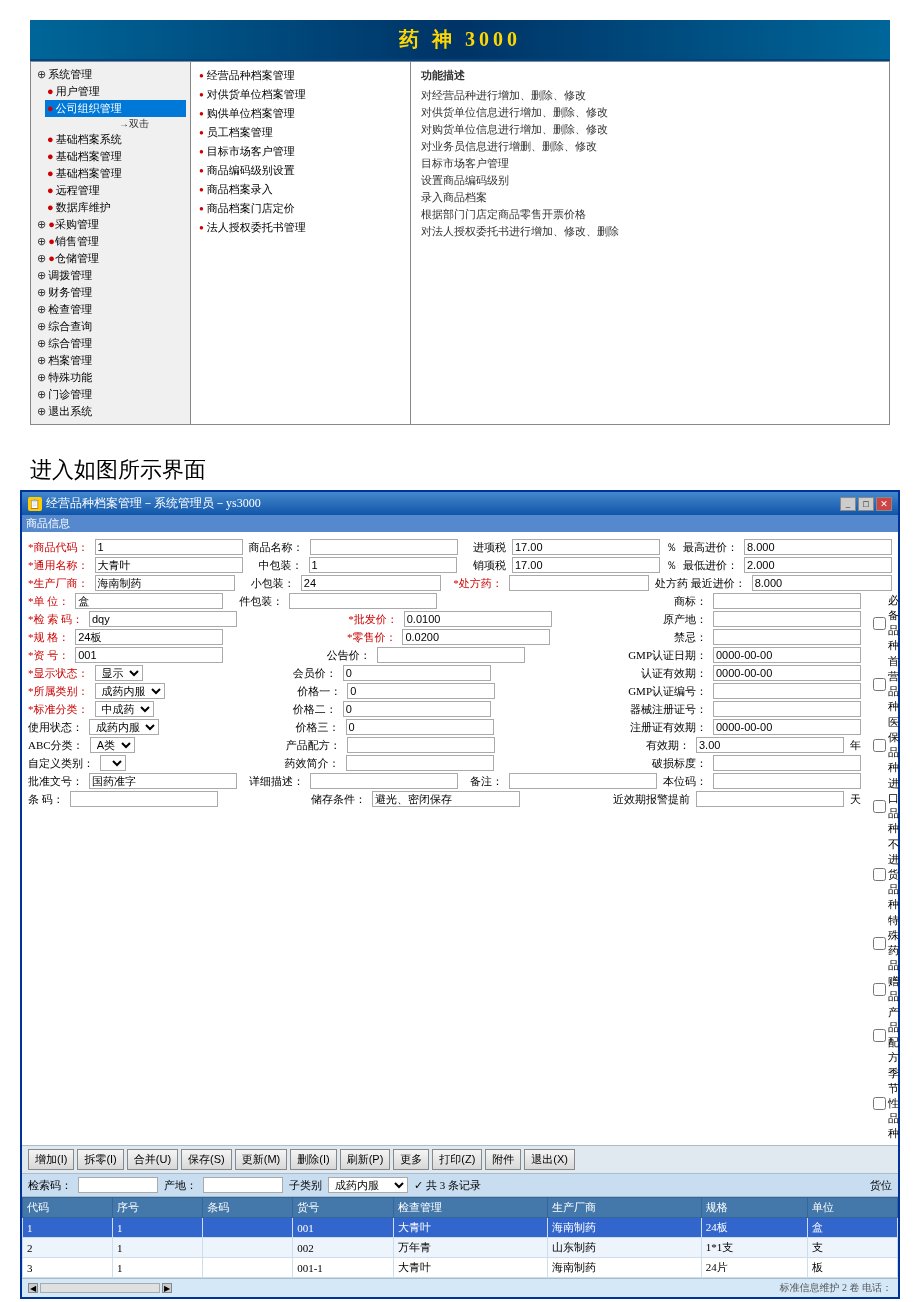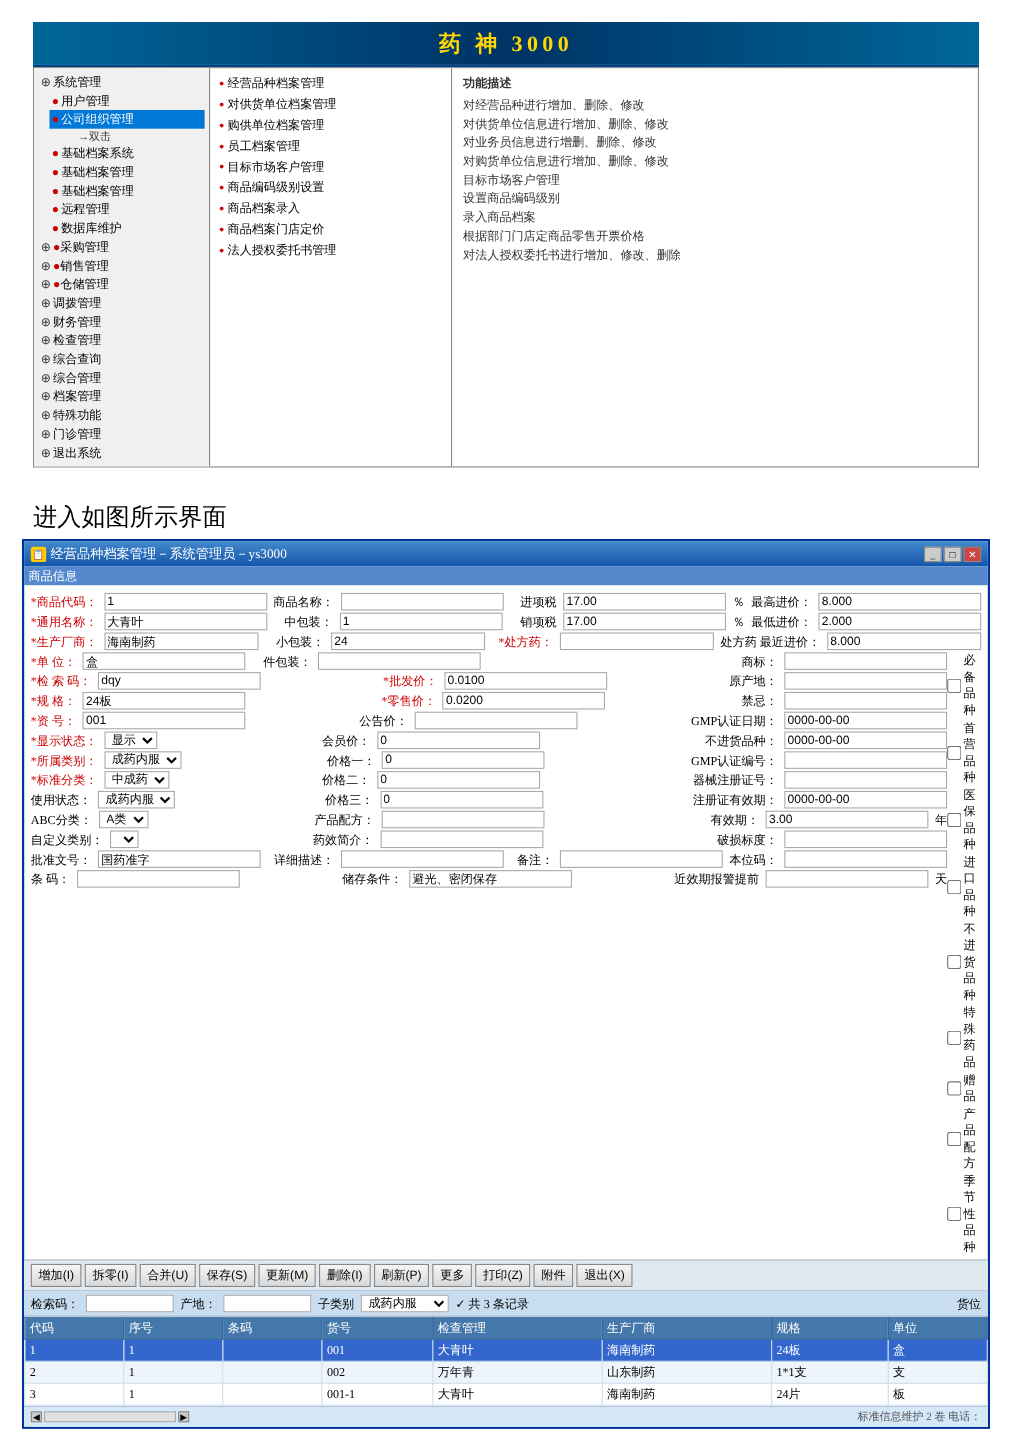--- a/index.html
+++ b/index.html
@@ -360,21 +360,21 @@
     <div class="left-tree">
       <div class="tree-item">
         <span class="expand">⊕</span>系统管理
       </div>
       <div class="tree-item indent-1">
         <span class="bullet">●</span>用户管理
       </div>
       <div class="tree-item indent-1 selected">
         <span class="bullet">●</span>公司组织管理
       </div>
-      <div style="display:flex;align-items:center;margin-left:36px;font-size:10px;color:#333;text-align:right;">
+      <div style="display:flex;align-items:center;margin-left:84px;font-size:10px;color:#333;text-align:right;">
         <span>→双击</span>
       </div>
       <div class="tree-item indent-1">
         <span class="bullet" style="color:#cc0000">●</span>基础档案系统
       </div>
       <div class="tree-item indent-1">
         <span class="bullet">●</span>基础档案管理
       </div>
       <div class="tree-item indent-1">
         <span class="bullet">●</span>基础档案管理
@@ -450,22 +450,22 @@
       </div>
       <div class="menu-item">
         <span class="bullet">●</span>法人授权委托书管理
       </div>
     </div>
 
     <div class="right-desc">
       <div class="right-desc-title">功能描述</div>
       <div class="right-desc-item">对经营品种进行增加、删除、修改</div>
       <div class="right-desc-item">对供货单位信息进行增加、删除、修改</div>
+      <div class="right-desc-item">对购货单位信息进行增加、删除、修改</div>
       <div class="right-desc-item">对业务员信息进行增删、删除、修改</div>
-      <div class="right-desc-item">对购货单位信息进行增加、删除、修改</div>
       <div class="right-desc-item">目标市场客户管理</div>
       <div class="right-desc-item">设置商品编码级别</div>
       <div class="right-desc-item">录入商品档案</div>
       <div class="right-desc-item">根据部门门店定商品零售开票价格</div>
       <div class="right-desc-item">对法人授权委托书进行增加、修改、删除</div>
     </div>
   </div>
 </div>
 
 <div class="instruction-text">
@@ -524,21 +524,21 @@
         <input class="form-input medium" value="海南制药" style="">
         <span class="form-label" style="margin-left:10px;">小包装：</span>
         <input class="form-input small" value="24" style="">
         <span class="spacer"></span>
         <span class="form-label required">*处方药：</span>
         <input class="form-input small" value="" style="">
         <span class="form-label">处方药 最近进价：</span>
         <input class="form-input small" value="8.000" style="">
       </div>
 
-      <div style="display:flex; gap:0;">
+      <div style="display:flex; gap:12px;">
         <div style="flex:1;">
           <div class="inline-row">
             <span class="form-label required">*单  位：</span>
             <input class="form-input small" value="盒" style="">
             <span class="form-label" style="margin-left:10px;">件包装：</span>
             <input class="form-input small" value="" style="">
             <span class="spacer"></span>
             <span class="form-label">商标：</span>
             <input class="form-input medium" value="" style="">
           </div>
@@ -574,21 +574,21 @@
           </div>
           <div class="inline-row">
             <span class="form-label required">*显示状态：</span>
             <select class="form-select">
               <option>显示</option>
             </select>
             <span class="spacer"></span>
             <span class="form-label">会员价：</span>
             <input class="form-input small" value="0" style="">
             <span class="spacer"></span>
-            <span class="form-label">不进货品种：</span>
+            <span class="form-label">认证有效期：</span>
             <input class="form-input medium" value="0000-00-00" style="">
           </div>
           <div class="inline-row">
             <span class="form-label required">*所属类别：</span>
             <select class="form-select">
               <option>成药内服</option>
             </select>
             <span class="spacer"></span>
             <span class="form-label">价格一：</span>
             <input class="form-input small" value="0" style="">

